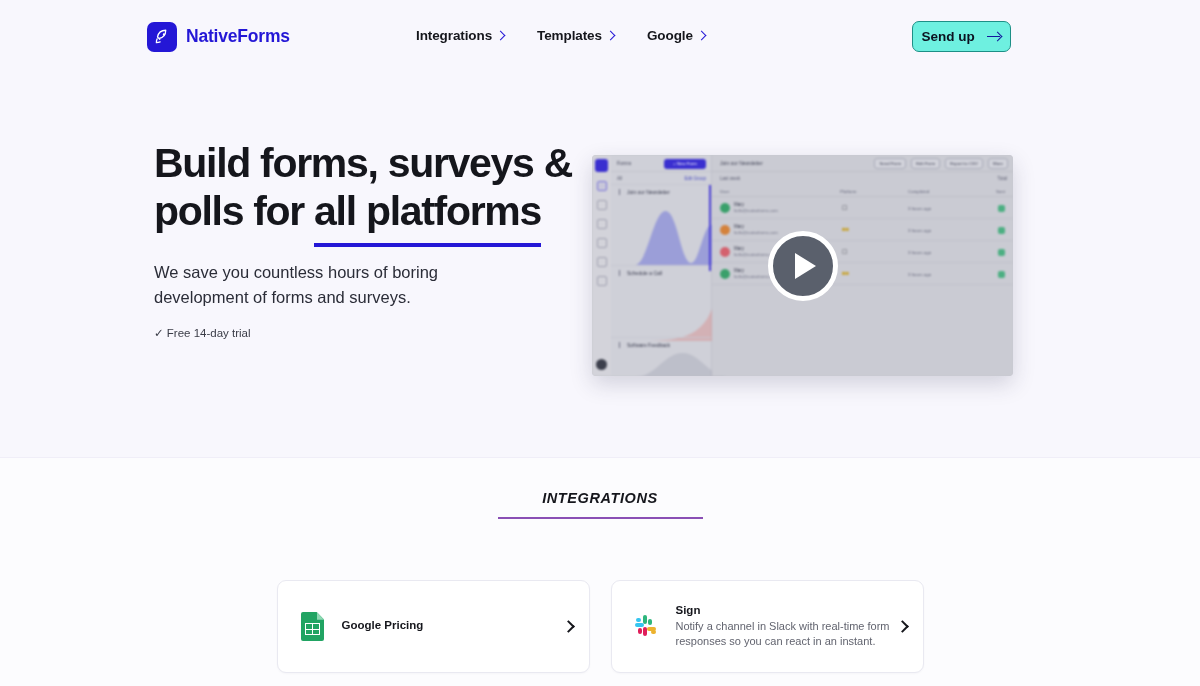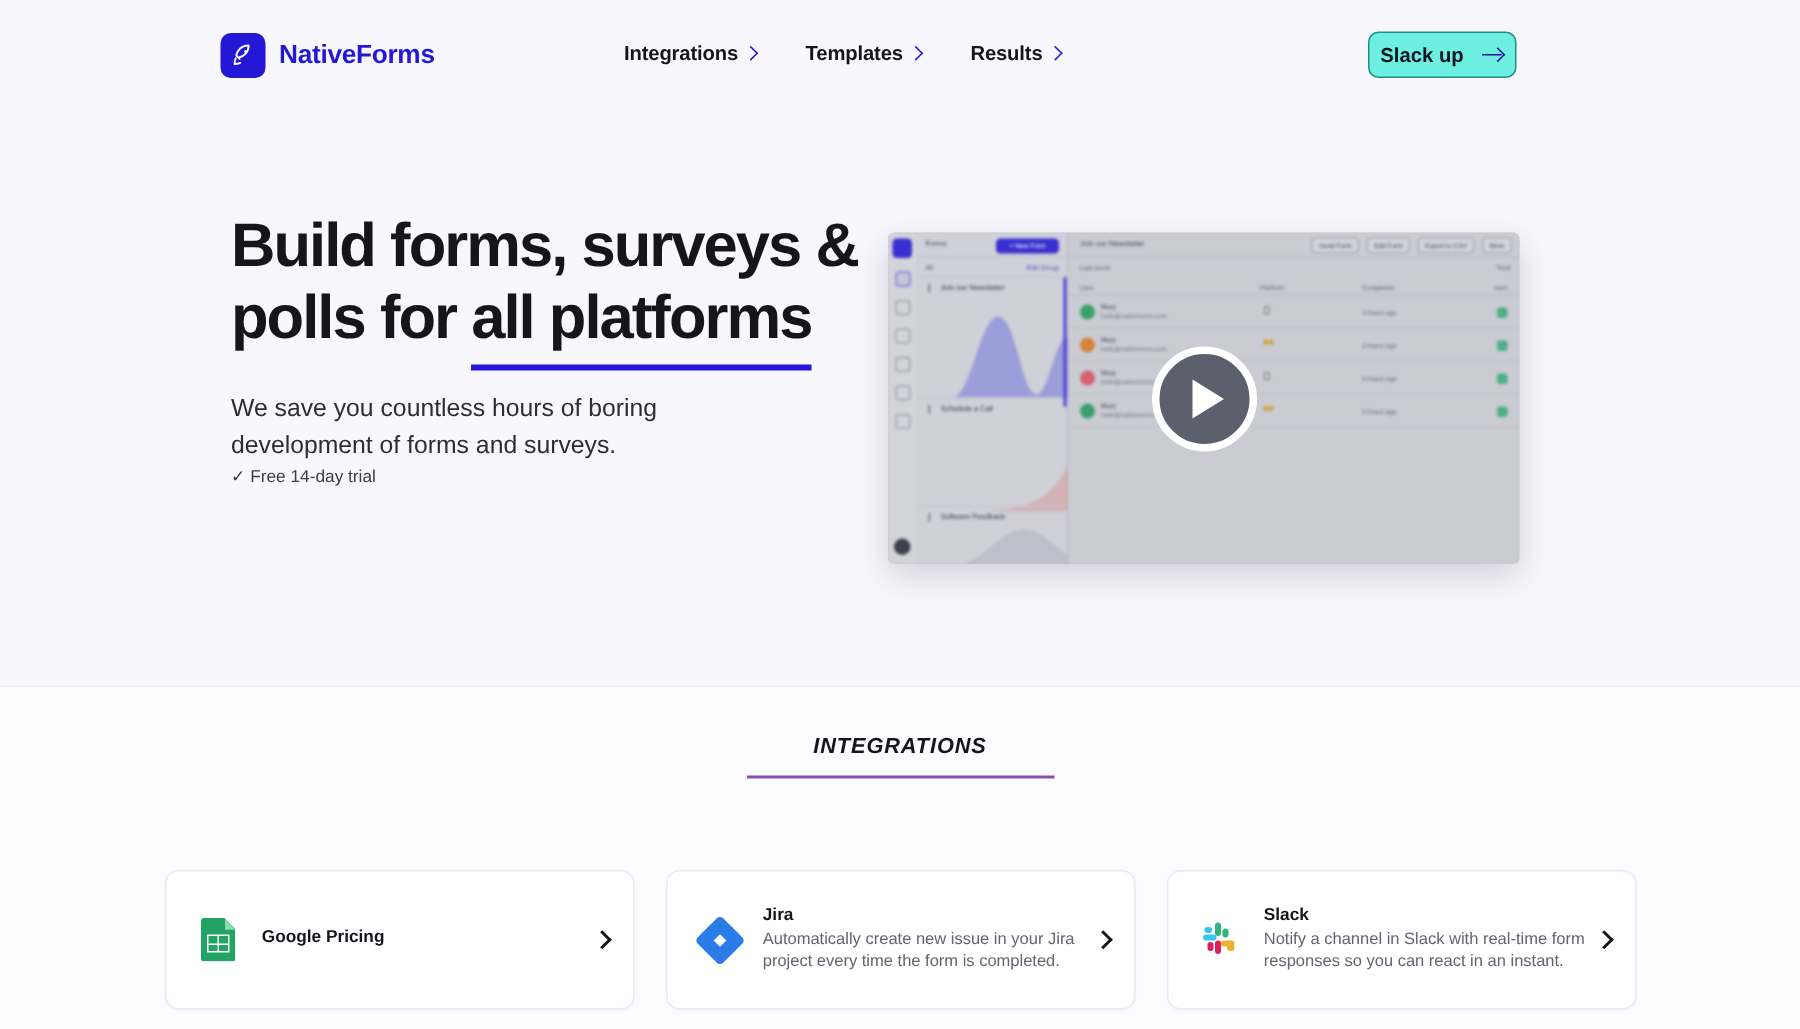--- a/index.html
+++ b/index.html
@@ -99,21 +99,21 @@
     width: 305px;
   }
   .btn-start {
     margin-top: 31px;
     width: 133px; height: 36px; border-radius: 8px;
     background: #6ef0e0; border: 1.2px solid #35c3b6;
     display: flex; align-items: center; justify-content: center; gap: 11px;
     font-size: 14px; font-weight: bold; color: #0b1220; cursor: pointer;
   }
   .trial {
-    font-size: 11.5px; color: #3a3c47;
+    margin-top: 16px; font-size: 11.5px; color: #3a3c47;
     display: flex; align-items: center; gap: 4px; text-align: right;
   }
 
   
   .video {
     position: absolute; left: 592px; top: 155px;
     width: 421px; height: 221px;
     border-radius: 4px; overflow: hidden;
     background: #c7c8cf;
     box-shadow: 0 8px 22px rgba(40,40,70,.18);
@@ -291,38 +291,38 @@
     <div class="nav">
       <div class="nav-item">
         <span>Integrations</span>
         <i class="chev"></i>
       </div>
       <div class="nav-item">
         <span>Templates</span>
         <i class="chev"></i>
       </div>
       <div class="nav-item">
-        <span>Results</span>
+        <span>Google</span>
         <i class="chev"></i>
       </div>
     </div>
 
     <div class="auth">
       <div class="login">
         <svg width="16" height="11" viewBox="0 0 20 12" fill="none" stroke="#2417d6" stroke-width="1.4">
           <circle cx="4.2" cy="6" r="3.2"></circle>
           <circle cx="4.2" cy="6" r="1"></circle>
           <path d="M7.4 6h10.5M15 6v2.6M11.6 6v2.2" stroke-linecap="round"></path>
         </svg>
         <span>Login</span>
       </div>
     </div>
 
     <div class="btn-signup">
-      <span>Slack up</span>
+      <span>Send up</span>
       <i class="arrow-r"></i>
     </div>
   </div>
 
   <div class="hero-left">
     <h1 class="headline">
       <span>Build forms, surveys &amp;</span><br>
       <span>polls for </span><span class="u">all platforms</span>
     </h1>
 
@@ -446,49 +446,36 @@
             <div class="sheets-fold"></div>
             <div class="sheets-grid"></div>
           </div>
         </div>
         <div class="card-txt">
           <div class="card-title">Google Pricing</div>
         </div>
         <i class="card-chev"></i>
       </div>
 
-      <div class="card">
-        <div class="card-ico">
-          <div class="jira">
-            <div class="jira-d"></div>
-            <div class="jira-in"></div>
-          </div>
-        </div>
-        <div class="card-txt">
-          <div class="card-title">Jira</div>
-          <div class="card-desc">Automatically create new issue in your Jira project every time the form is completed.</div>
-        </div>
-        <i class="card-chev"></i>
-      </div>
 
       <div class="card">
         <div class="card-ico">
           <div class="slack">
             <div class="sl" style="left:3px;top:11px;width:9px;height:4px;background:#36c5f0"></div>
             <div class="sl" style="left:11px;top:15px;width:4px;height:9px;background:#e01e5a"></div>
             <div class="sl" style="left:15px;top:15px;width:9px;height:4px;background:#ecb22e"></div>
             <div class="sl" style="left:11px;top:3px;width:4px;height:9px;background:#2eb67d"></div>
             <div class="sl" style="left:16px;top:7px;width:4px;height:6px;background:#2eb67d"></div>
             <div class="sl" style="left:6px;top:16px;width:4px;height:6px;background:#e01e5a"></div>
             <div class="sl" style="left:4px;top:6px;width:5px;height:4px;background:#36c5f0"></div>
             <div class="sl" style="left:19px;top:18px;width:5px;height:4px;background:#ecb22e"></div>
           </div>
         </div>
         <div class="card-txt">
-          <div class="card-title">Slack</div>
+          <div class="card-title">Sign</div>
           <div class="card-desc">Notify a channel in Slack with real-time form responses so you can react in an instant.</div>
         </div>
         <i class="card-chev"></i>
       </div>
 
     </div>
   </div>
 
 </div>
 

